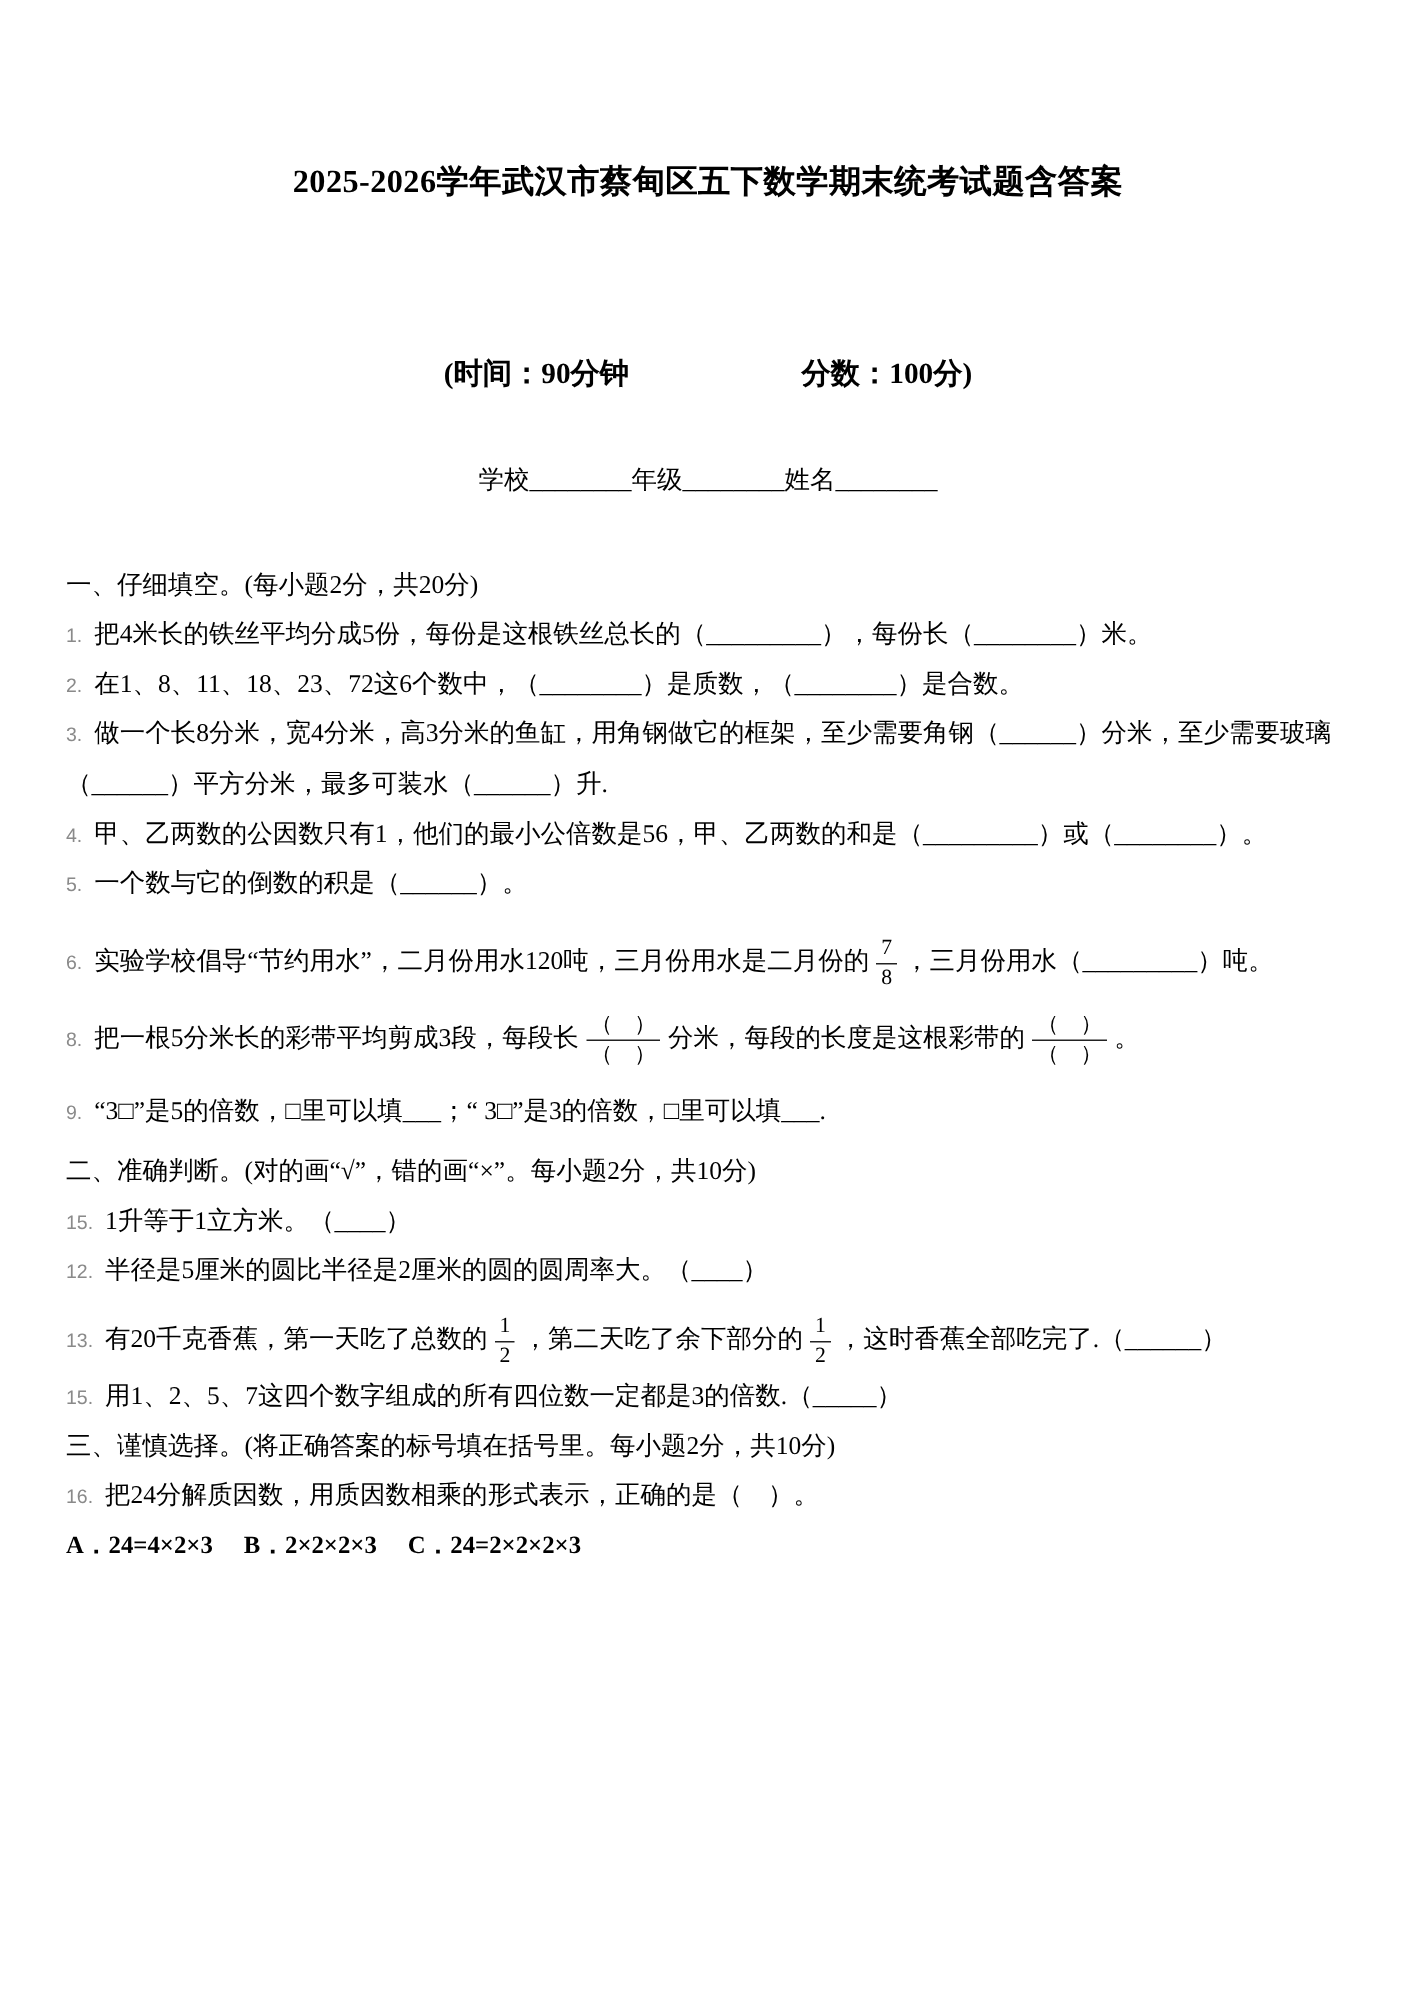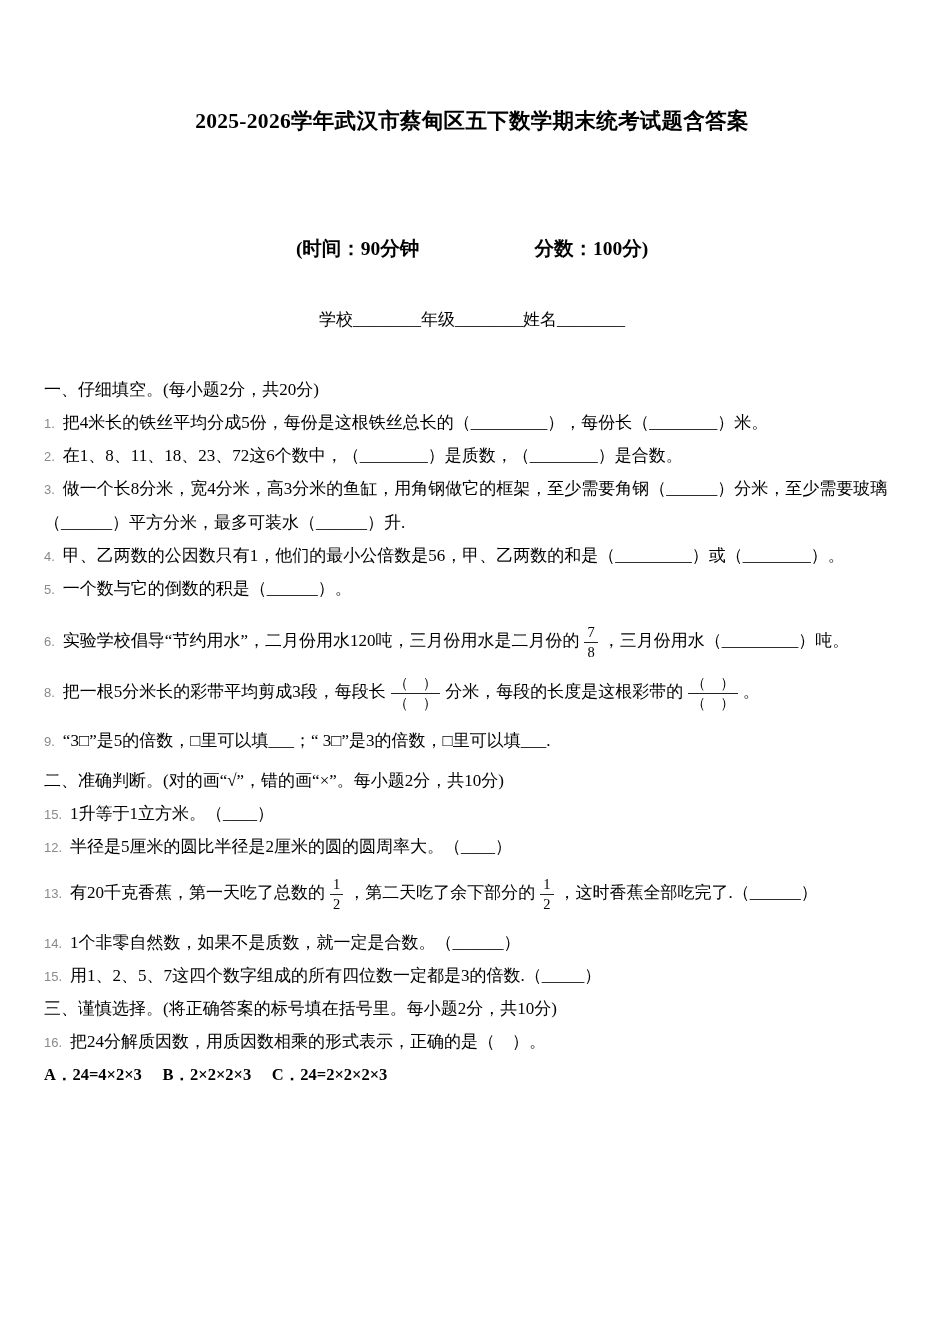--- a/index.html
+++ b/index.html
@@ -119,21 +119,20 @@
     <p class="q"><span class="qnum">12.</span><span>半径是5厘米的圆比半径是2厘米的圆的圆周率大。（____）</span></p>
 
     <p class="q mt-md"><span class="qnum">13.</span><span>有20千克香蕉，第一天吃了总数的</span><span class="frac">
           <span class="fnum">1</span>
           <span class="fden">2</span>
         </span><span>，第二天吃了余下部分的</span><span class="frac">
           <span class="fnum">1</span>
           <span class="fden">2</span>
         </span><span>，这时香蕉全部吃完了.（______）</span></p>
 
-    <p class="q mt-md"><span class="qnum">14.</span><span>1个非零自然数，如果不是质数，就一定是合数。（______）</span></p>
 
     <p class="q"><span class="qnum">15.</span><span>用1、2、5、7这四个数字组成的所有四位数一定都是3的倍数.（_____）</span></p>
 
     <p class="sec">三、谨慎选择。(将正确答案的标号填在括号里。每小题2分，共10分)</p>
 
     <p class="q"><span class="qnum">16.</span><span>把24分解质因数，用质因数相乘的形式表示，正确的是（　）。</span></p>
 
     <p class="opts">A．24=4×2×3　 B．2×2×2×3　 C．24=2×2×2×3</p>
 
   </div>

